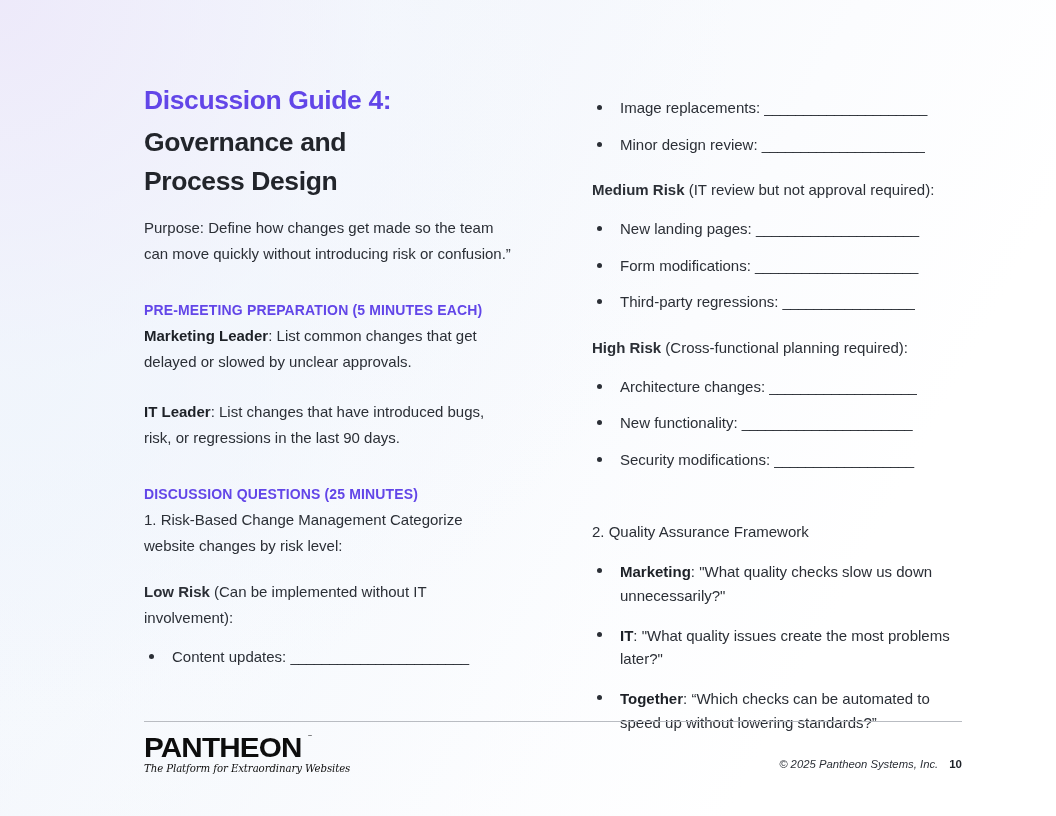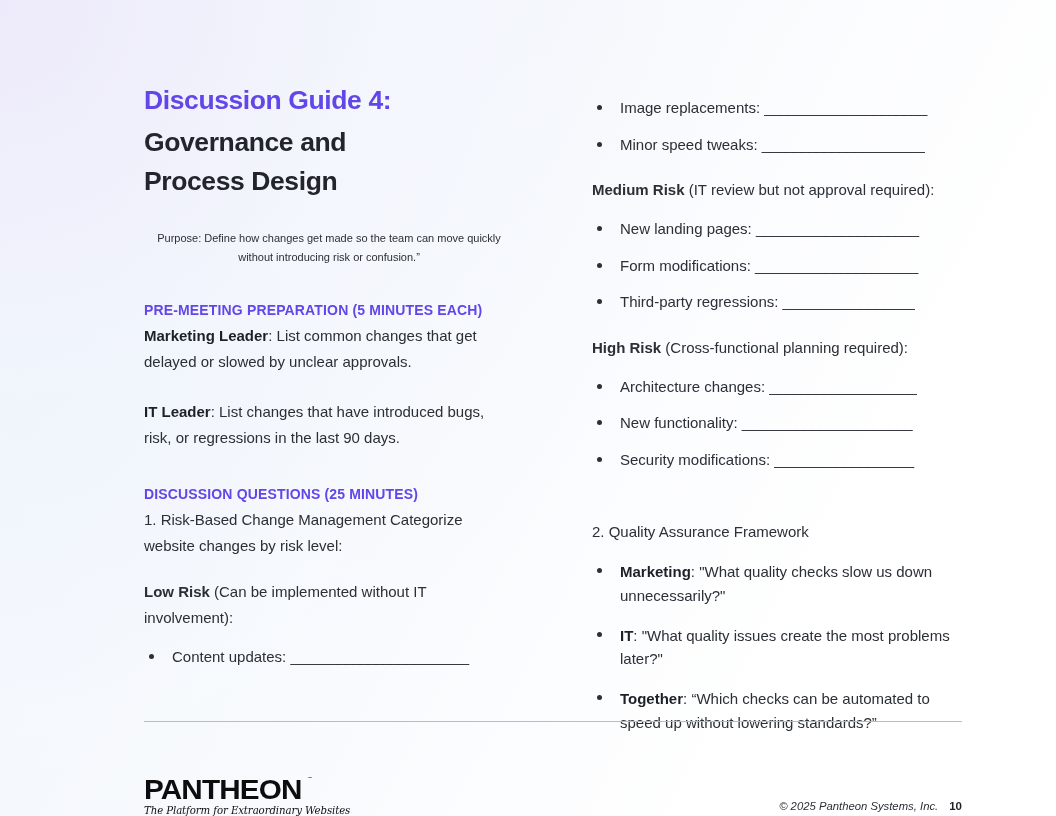--- a/index.html
+++ b/index.html
@@ -53,25 +53,24 @@
   .title-dark {
     font-size: 26.5px;
     font-weight: 700;
     letter-spacing: -0.4px;
     color: #22252b;
     line-height: 1.48;
     margin: 0;
   }
 
   .purpose {
-    margin-top: 28px;
-    font-size: 11px;
+    margin-top: 14px;
+    font-size: 15px;
     line-height: 1.74;
     color: #2b2f36;
-    text-align: center;
   }
 
   .section-head {
     margin-top: 34px;
     font-size: 14px;
     font-weight: 700;
     letter-spacing: 0.15px;
     color: #6246e8;
     text-transform: uppercase;
     line-height: 1.4;
@@ -163,21 +162,20 @@
     width: 100%;
   }
   .footer-row {
     display: flex;
     align-items: flex-end;
     justify-content: space-between;
     margin-top: 12px;
   }
   .logo {
     line-height: 1;
-    margin-top: 42px;
   }
   .logo-word {
     position: relative;
     display: inline-block;
     font-family: "Liberation Sans", sans-serif;
     font-size: 28px;
     font-weight: 700;
     letter-spacing: -0.8px;
     color: #0d0d0d;
     transform: scaleX(1.06);
@@ -266,21 +264,21 @@
     <div class="col col-right">
 
       <ul class="bl">
         <li class="bullet">
           <span class="dot"></span>
           <span>Image replacements:</span>
           <span class="blank">_____________________</span>
         </li>
         <li class="bullet">
           <span class="dot"></span>
-          <span>Minor speed tweaks:</span>
+          <span>Minor design review:</span>
           <span class="blank">_____________________</span>
         </li>
       </ul>
 
       <p class="riskhead">
         <b>Medium Risk</b><span> (IT review but not approval required):</span>
       </p>
 
       <ul class="bl sp">
         <li class="bullet">

